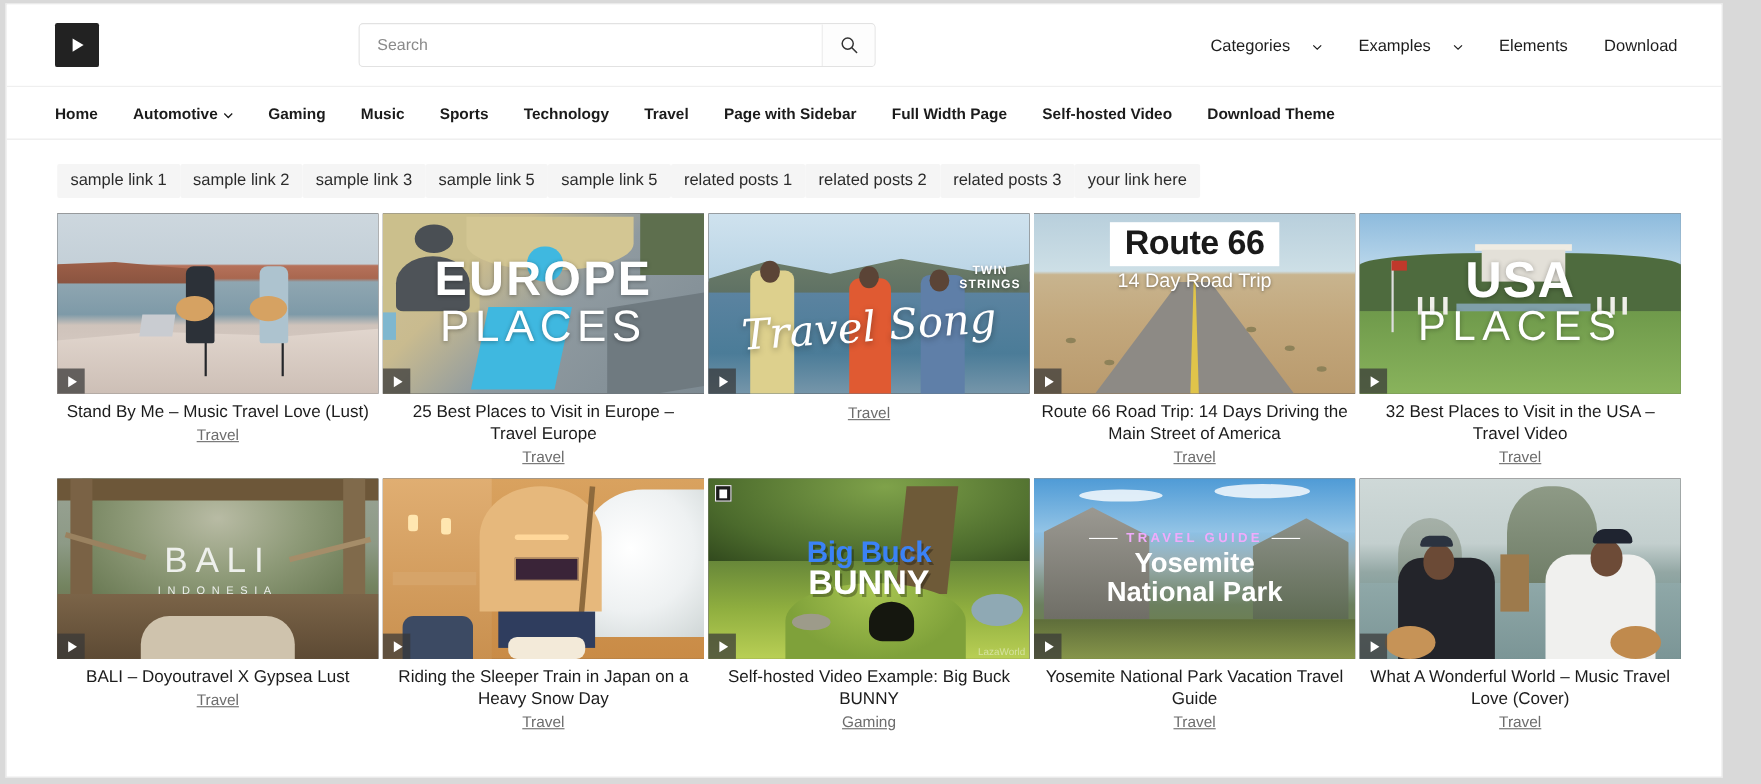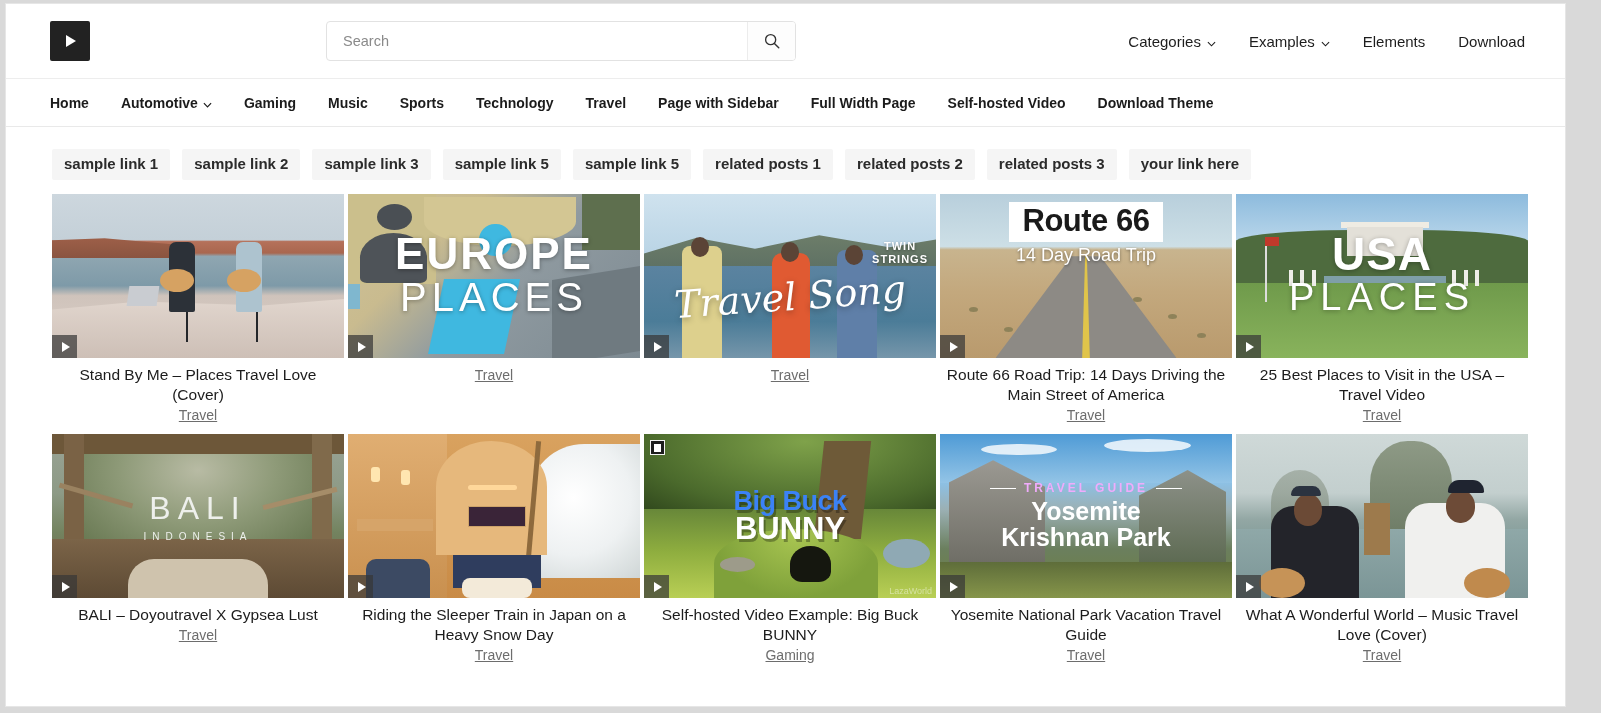--- a/index.html
+++ b/index.html
@@ -75,21 +75,21 @@
     display: flex;
     align-items: center;
     gap: 33px;
   }
   .topnav a {
     font-size: 15px;
     color: #1d1d1d;
     text-decoration: none;
     display: inline-flex;
     align-items: flex-start;
-    gap: 6px;
+    gap: 20px;
     white-space: nowrap;
   }
   .caret { display: inline-block; }
 
   
   .mainnav {
     height: 48px;
     display: flex;
     align-items: center;
     gap: 32px;
@@ -104,23 +104,21 @@
     text-decoration: none;
     display: inline-flex;
     align-items: center;
     gap: 5px;
     white-space: nowrap;
   }
 
   
   .taglinks {
     display: flex;
-    gap: 12px;
     padding: 22px 0 0 46px;
-    font-weight: bold;
   }
   .taglinks a {
     background: #f5f5f5;
     color: #2b2b2b;
     font-size: 15px;
     text-decoration: none;
     padding: 6px 12px 7px;
     border-radius: 2px;
     white-space: nowrap;
     line-height: 1.2;
@@ -462,21 +460,21 @@
           <span class="fig f1"></span>
             <span class="fig f2"></span>
           <span class="gtr g1"></span>
             <span class="gtr g2"></span>
         </span>
         <span class="playbadge">
             <span class="tri"></span>
           </span>
       </a>
       <div class="meta">
-        <a class="title" href="#">Stand By Me – Places Travel Love (Cover)</a>
+        <a class="title" href="#">Stand By Me – Music Travel Love (Lust)</a>
         <a class="cat" href="#">Travel</a>
       </div>
     </div>
 
     <div class="card">
       <a class="thumb" href="#">
         <span class="scene s2">
           <span class="water"></span>
             <span class="bldgA"></span>
             <span class="wing"></span>
@@ -489,20 +487,21 @@
         </span>
         <span class="ov">
           <span class="t-europe">EUROPE</span>
           <span class="t-places">PLACES</span>
         </span>
         <span class="playbadge">
             <span class="tri"></span>
           </span>
       </a>
       <div class="meta">
+        <a class="title" href="#">25 Best Places to Visit in Europe – Travel Europe</a>
         <a class="cat" href="#">Travel</a>
       </div>
     </div>
 
     <div class="card">
       <a class="thumb" href="#">
         <span class="scene s3">
           <span class="sky"></span>
             <span class="hills"></span>
             <span class="sea2"></span>
@@ -574,21 +573,21 @@
         </span>
         <span class="ov">
           <span class="t-usa">USA</span>
           <span class="t-usaplaces">PLACES</span>
         </span>
         <span class="playbadge">
             <span class="tri"></span>
           </span>
       </a>
       <div class="meta">
-        <a class="title" href="#">25 Best Places to Visit in the USA – Travel Video</a>
+        <a class="title" href="#">32 Best Places to Visit in the USA – Travel Video</a>
         <a class="cat" href="#">Travel</a>
       </div>
     </div>
 
     <div class="card">
       <a class="thumb" href="#">
         <span class="scene s6">
           <span class="jungle"></span>
             <span class="beamT"></span>
           <span class="postL"></span>
@@ -677,21 +676,21 @@
             <span class="valley"></span>
         </span>
         <span class="ov">
           <span class="box"></span>
           <span class="tg-row">
             <span class="dash"></span>
             <span class="t-tg">TRAVEL GUIDE</span>
             <span class="dash"></span>
           </span>
           <span class="t-yose">Yosemite</span>
-          <span class="t-np">Krishnan Park</span>
+          <span class="t-np">National Park</span>
         </span>
         <span class="playbadge">
             <span class="tri"></span>
           </span>
       </a>
       <div class="meta">
         <a class="title" href="#">Yosemite National Park Vacation Travel Guide</a>
         <a class="cat" href="#">Travel</a>
       </div>
     </div>

